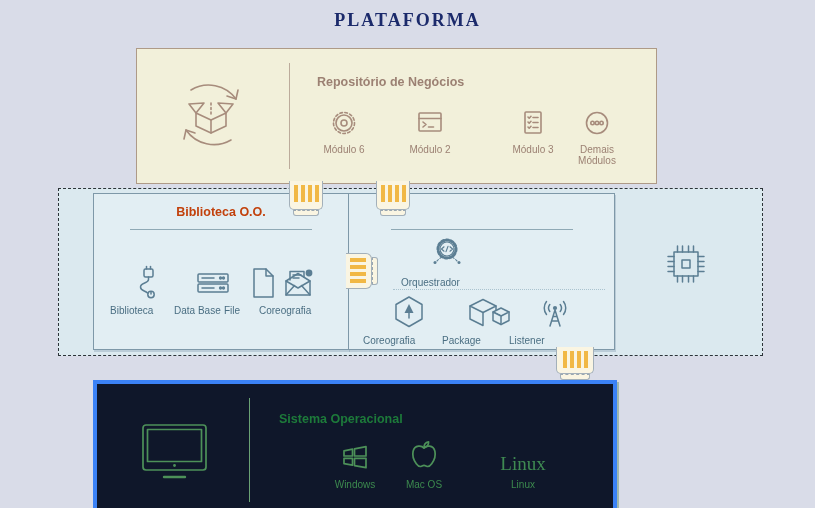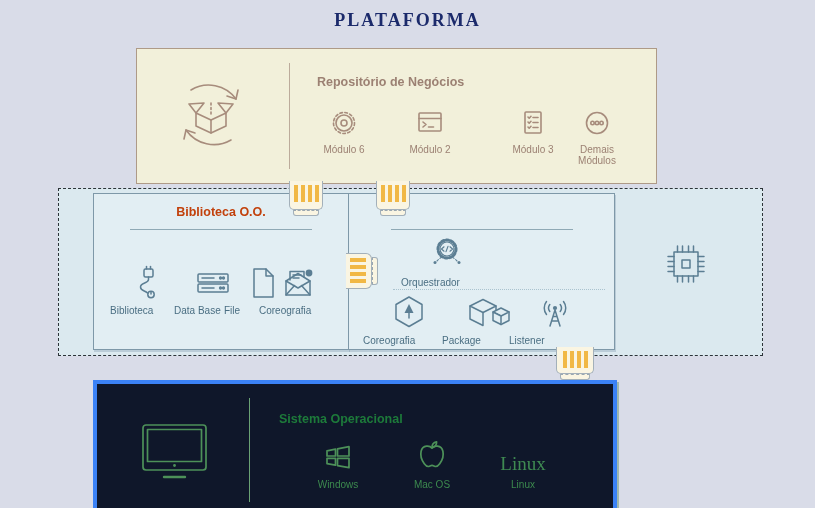--- a/index.html
+++ b/index.html
@@ -308,33 +308,33 @@
       <g class="sg">
         <rect x="4" y="3" width="63" height="45" rx="3"></rect>
         <rect x="8.5" y="7.5" width="54" height="32"></rect>
         <circle cx="35.5" cy="43.5" r="1.4" fill="#4d9159" stroke="none"></circle>
         <line x1="25" y1="55" x2="46" y2="55" stroke-width="2.4"></line>
       </g>
     </svg>
     <div id="os-divider"></div>
     <div id="os-title">Sistema Operacional</div>
 
-    <div class="os-item" style="left:241px">
+    <div class="os-item" style="left:258px">
       <div class="iconwrap">
         <svg width="34" height="34" viewBox="0 0 34 34" class="sg" stroke-width="1.5">
           <path d="M6,10.8 L14.5,9.2 V16 H6 Z"></path>
           <path d="M16.5,8.8 L28,6.7 V16 H16.5 Z"></path>
           <path d="M6,18.3 H14.5 V25.2 L6,23.7 Z"></path>
           <path d="M16.5,18.3 H28 V27.7 L16.5,25.6 Z"></path>
         </svg>
       </div>
       <span class="small-label">Windows</span>
     </div>
 
-    <div class="os-item" style="left:335px">
+    <div class="os-item" style="left:327px">
       <div class="iconwrap">
         <svg width="36" height="38" viewBox="0 0 36 38" class="sg" stroke-width="1.5">
           <path d="M18,12.2 c1.2,-1.5 3.5,-2.3 5.5,-2 c2.8,0.4 4.8,2.3 5.4,5 c0.9,4 -0.8,9.3 -3.2,12.6 c-1.3,1.8 -2.9,3 -4.6,2.6 c-1.1,-0.3 -1.8,-1 -3.1,-1 c-1.3,0 -2,0.7 -3.1,1 c-1.7,0.4 -3.3,-0.8 -4.6,-2.6 C7.9,24.5 6.2,19.2 7.1,15.2 c0.6,-2.7 2.6,-4.6 5.4,-5 c2,-0.3 4.3,0.5 5.5,2 z"></path>
           <path d="M18,11.7 c-0.1,-3 1.9,-5.3 4.6,-5.8 c0.3,2.8 -1.9,5.5 -4.6,5.8 z"></path>
         </svg>
       </div>
       <span class="small-label">Mac OS</span>
     </div>
 
     <div class="os-item" style="left:426px">

